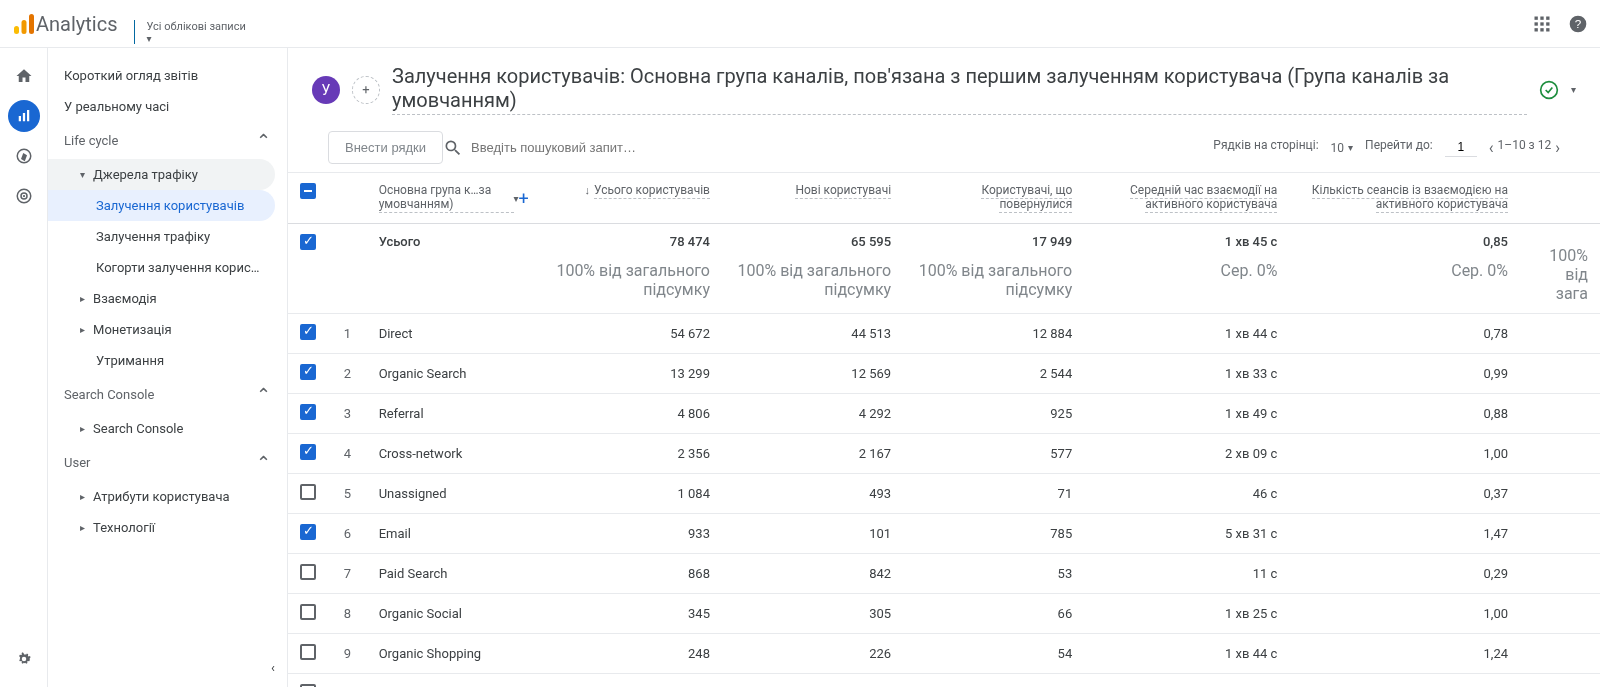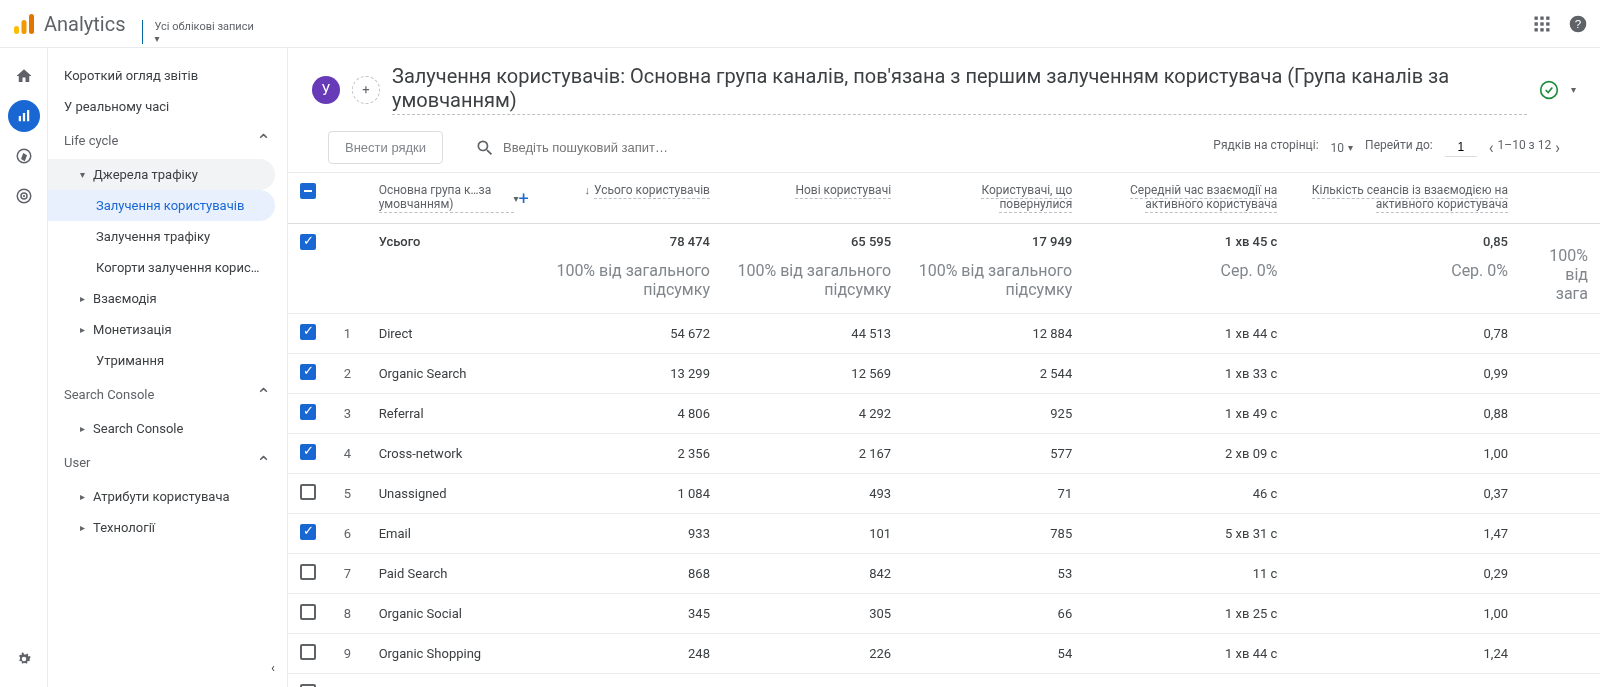--- a/index.html
+++ b/index.html
@@ -1,18 +1,18 @@
 <!DOCTYPE html>
 <html><head>
 <meta charset="utf-8">
 <style>
 * { box-sizing: border-box; margin: 0; padding: 0; }
 body { font-family: Roboto, Arial, sans-serif; font-size: 13px; color: #3c4043; background: #fff; }
 .topbar { display: flex; align-items: center; height: 48px; border-bottom: 1px solid #e8eaed; padding: 0 12px; }
-.logo { display: flex; align-items: center; gap: 8px; margin-right: 16px; text-align: center; }
+.logo { display: flex; align-items: center; margin-right: 16px; text-align: center; }
 .logo-svg { width: 24px; height: 24px; }
 .logo-text { font-size: 20px; color: #5f6368; }
 .account-sel { display: flex; flex-direction: column; font-size: 11px; color: #5f6368; cursor: pointer; padding: 0 12px; border-left: 1px solid #0369a1; margin-top: 16px; }
 .search { flex: 0 0 740px; display: flex; align-items: center; background: #f1f3f4; border-radius: 8px; height: 36px; padding: 0 12px; margin-left: 16px; }
 .search input { border: none; background: transparent; outline: none; font-size: 14px; color: #5f6368; width: 100%; margin-left: 8px; }
 .top-spacer { flex: 1; }
 .top-icons { display: flex; gap: 16px; align-items: center; }
 .app-icon { width: 20px; height: 20px; cursor: pointer; fill: #5f6368; }
 .main { display: flex; height: calc(100vh - 48px); }
 .rail { width: 48px; border-right: 1px solid #e8eaed; display: flex; flex-direction: column; align-items: center; padding-top: 12px; gap: 8px; }
@@ -31,21 +31,21 @@
 .side-item.expanded { background: #f1f3f4; border-radius: 0 16px 16px 0; margin-right: 12px; }
 .chev { font-size: 18px; color: #5f6368; }
 .caret { font-size: 10px; color: #5f6368; }
 .side-collapse { position: absolute; bottom: 12px; right: 12px; cursor: pointer; }
 .content { flex: 1; overflow: auto; }
 .report-header { display: flex; align-items: center; gap: 12px; padding: 16px 24px 8px; }
 .badge { width: 28px; height: 28px; border-radius: 50%; background: #673ab7; color: #fff; display: flex; align-items: center; justify-content: center; font-size: 14px; }
 .add-badge { width: 28px; height: 28px; border-radius: 50%; border: 1px dashed #bdc1c6; display: flex; align-items: center; justify-content: center; color: #5f6368; cursor: pointer; }
 .report-title { font-size: 20px; color: #3c4043; border-bottom: 1px dashed #bdc1c6; padding-bottom: 2px; flex: 1; }
 .status-icon { color: #1e8e3e; cursor: pointer; }
-.toolbar { display: flex; align-items: center; padding: 8px 40px; gap: 32px; border-bottom: 1px solid #e8eaed; }
+.toolbar { display: flex; align-items: center; padding: 8px 40px; gap: 0; border-bottom: 1px solid #e8eaed; }
 .btn-outline { border: 1px solid #dadce0; background: #fff; border-radius: 4px; padding: 8px 16px; color: #80868b; font-size: 13px; cursor: pointer; }
 .tbl-search { display: flex; align-items: center; gap: 8px; flex: 0 0 280px; }
 .tbl-search input { border: none; outline: none; font-size: 13px; color: #5f6368; }
 .tb-spacer { flex: 1; }
 .pag { display: flex; gap: 12px; font-size: 12px; color: #5f6368; }
 .pag-sel { display: flex; align-items: center; gap: 4px; cursor: pointer; }
 .pag-input { border: none; border-bottom: 1px solid #dadce0; width: 32px; text-align: center; outline: none; font-size: 12px; }
 .pag-arrows { display: flex; gap: 4px; }
 .pag-arrows span { cursor: pointer; font-size: 16px; color: #5f6368; }
 table { width: 100%; border-collapse: collapse; font-size: 13px; }

